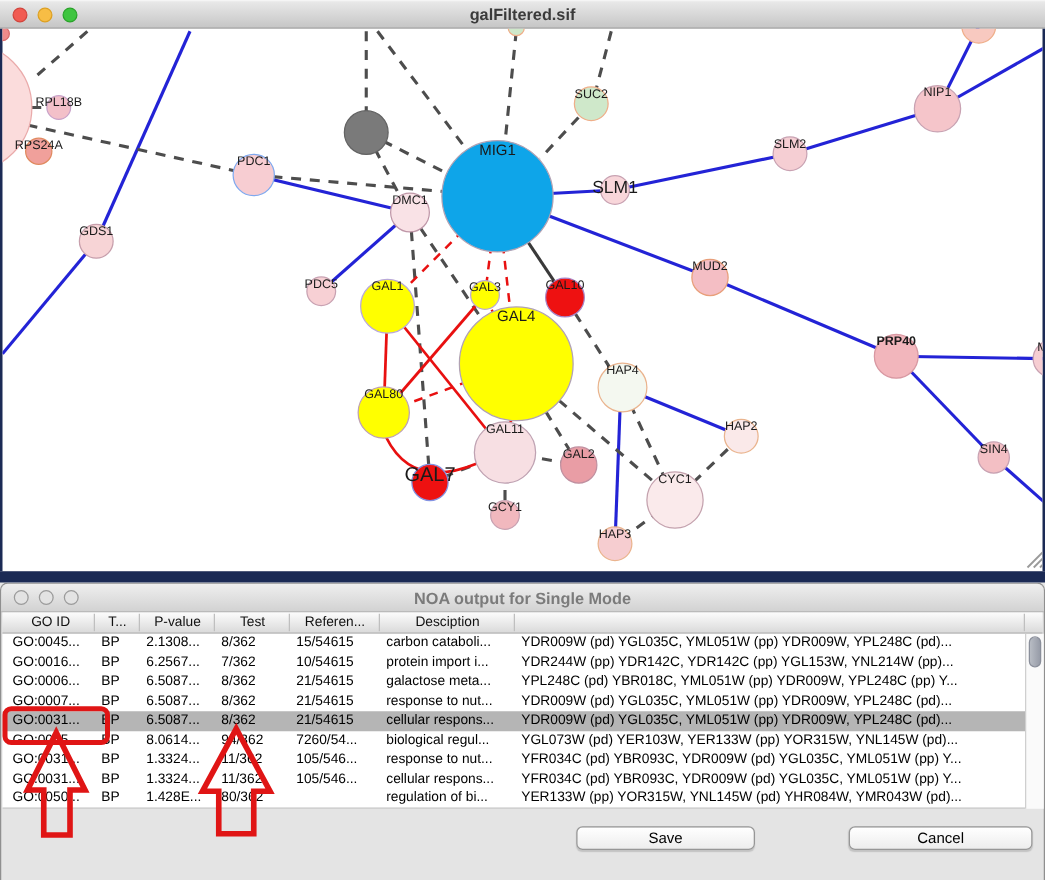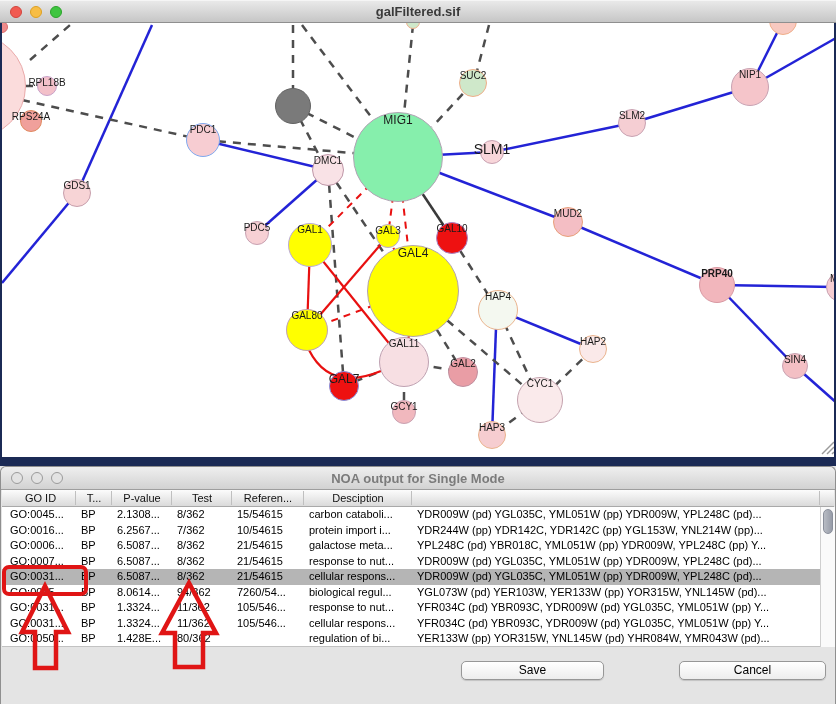--- a/index.html
+++ b/index.html
@@ -172,21 +172,21 @@
       <div class="node" style="left: 184px; top: 100px; width: 34px; height: 34px; background: rgb(247, 205, 210); border: 1.5px solid rgb(127, 169, 239); font-size: 10px;">
         <span>PDC1</span>
       </div>
       <div class="node" style="left: 273px; top: 65px; width: 36px; height: 36px; background: rgb(122, 122, 122); border: 1.5px solid rgb(99, 99, 99); font-size: 10px;"></div>
       <div class="node" style="left: 310px; top: 131px; width: 32px; height: 32px; background: rgb(249, 226, 230); border: 1.5px solid rgb(191, 151, 168); font-size: 10px;">
         <span>DMC1</span>
       </div>
       <div class="node" style="left: 457px; top: 46px; width: 28px; height: 28px; background: rgb(207, 232, 202); border: 1.5px solid rgb(239, 174, 137); font-size: 10px;">
         <span>SUC2</span>
       </div>
-      <div class="node" style="left: 351px; top: 89px; width: 90px; height: 90px; background: #86efac; border: 1.5px solid rgb(177, 162, 180); font-size: 12px;">
+      <div class="node" style="left: 351px; top: 89px; width: 90px; height: 90px; background: #0ea5e9; border: 1.5px solid rgb(177, 162, 180); font-size: 12px;">
         <span>MIG1</span>
       </div>
       <div class="node" style="left: 478px; top: 117px; width: 24px; height: 24px; background: rgb(248, 214, 218); border: 1.5px solid rgb(200, 162, 178); font-size: 14px;">
         <span>SLM1</span>
       </div>
       <div class="node" style="left: 616px; top: 86px; width: 28px; height: 28px; background: rgb(245, 206, 211); border: 1.5px solid rgb(200, 162, 178); font-size: 10px;">
         <span>SLM2</span>
       </div>
       <div class="node" style="left: 729px; top: 45px; width: 38px; height: 38px; background: rgb(245, 197, 202); border: 1.5px solid rgb(200, 162, 178); font-size: 10px;">
         <span>NIP1</span>
@@ -234,21 +234,21 @@
       </div>
       <div class="node" style="left: 284px; top: 286px; width: 42px; height: 42px; background: rgb(255, 255, 0); border: 1.5px solid rgb(191, 162, 178); font-size: 10px;">
         <span>GAL80</span>
       </div>
       <div class="node" style="left: 377px; top: 314px; width: 50px; height: 50px; background: rgb(247, 223, 227); border: 1.5px solid rgb(191, 162, 178); font-size: 10px;">
         <span>GAL11</span>
       </div>
       <div class="node" style="left: 446px; top: 334px; width: 30px; height: 30px; background: rgb(233, 157, 165); border: 1.5px solid rgb(192, 144, 160); font-size: 10px;">
         <span>GAL2</span>
       </div>
-      <div class="node" style="left: 327px; top: 348px; width: 30px; height: 30px; background: rgb(238, 17, 17); border: 1.5px solid rgb(132, 147, 226); font-size: 12px;">
+      <div class="node" style="left: 327px; top: 348px; width: 30px; height: 30px; background: rgb(238, 17, 17); border: 1.5px solid rgb(132, 147, 226); font-size: 16px;">
         <span>GAL7</span>
       </div>
       <div class="node" style="left: 390px; top: 377px; width: 24px; height: 24px; background: rgb(241, 184, 190); border: 1.5px solid rgb(200, 162, 178); font-size: 10px;">
         <span>GCY1</span>
       </div>
     </div>
   <div class="navy-band"></div>
 </div>
 
 <div class="noa-window">

